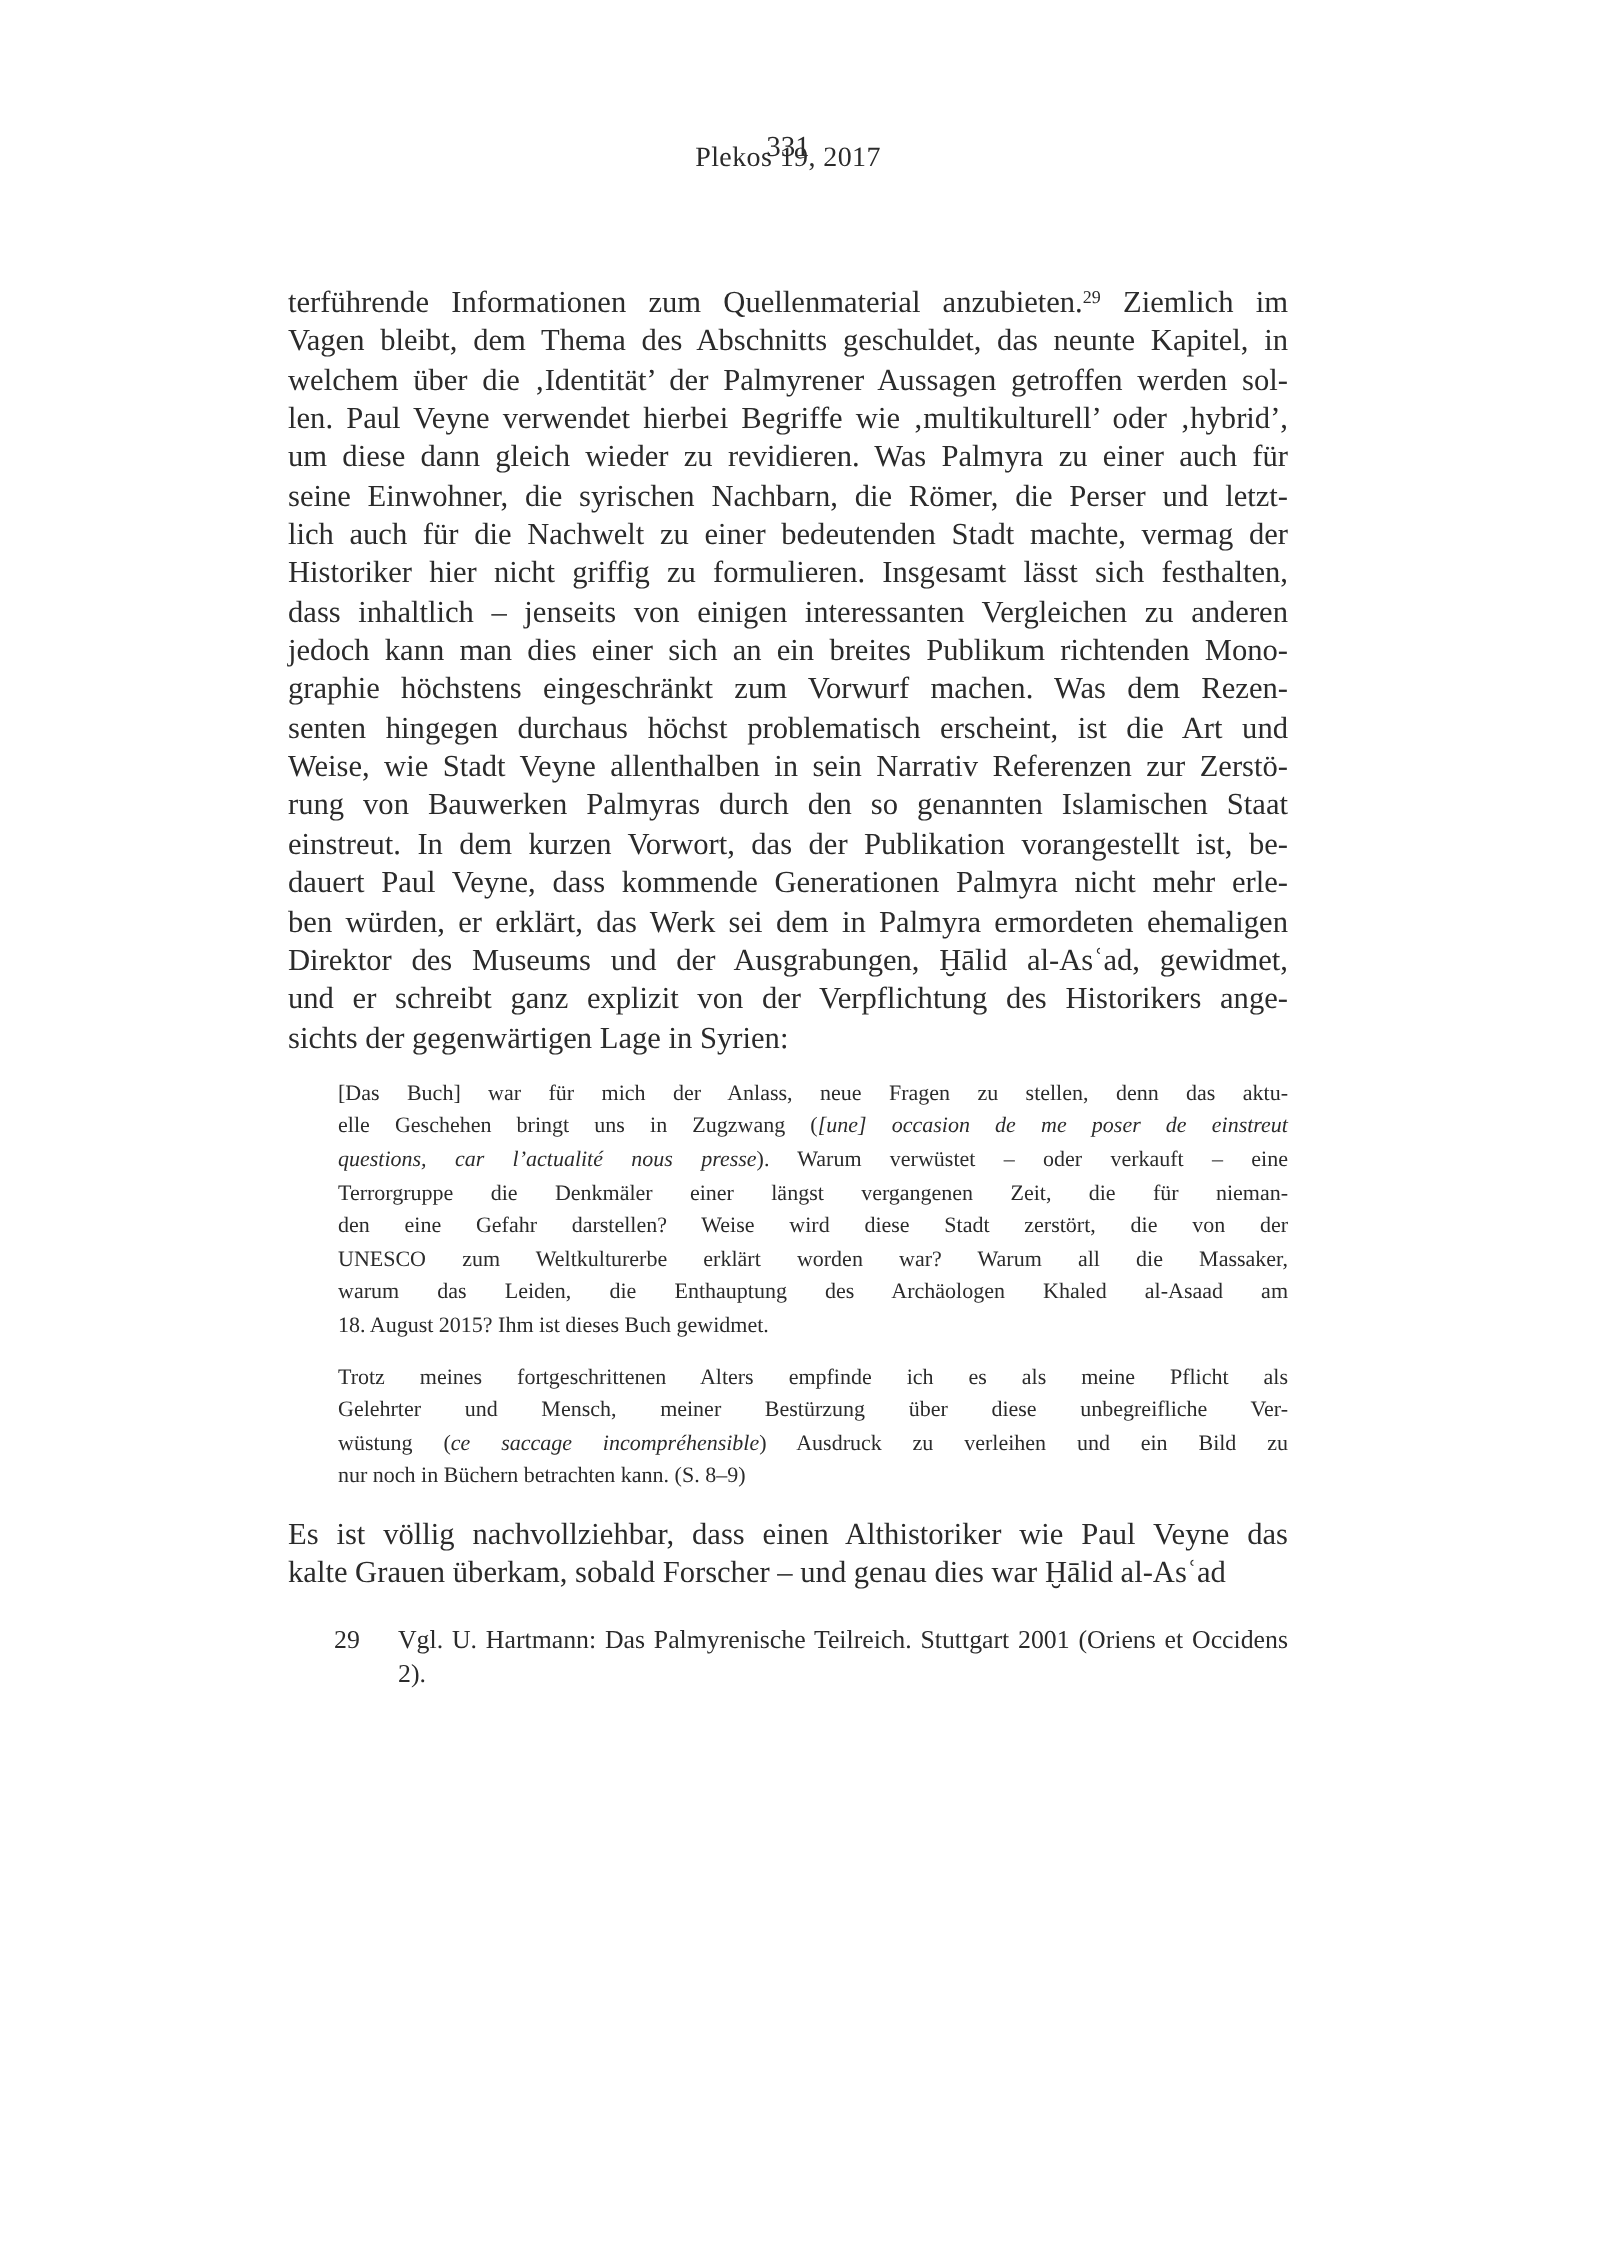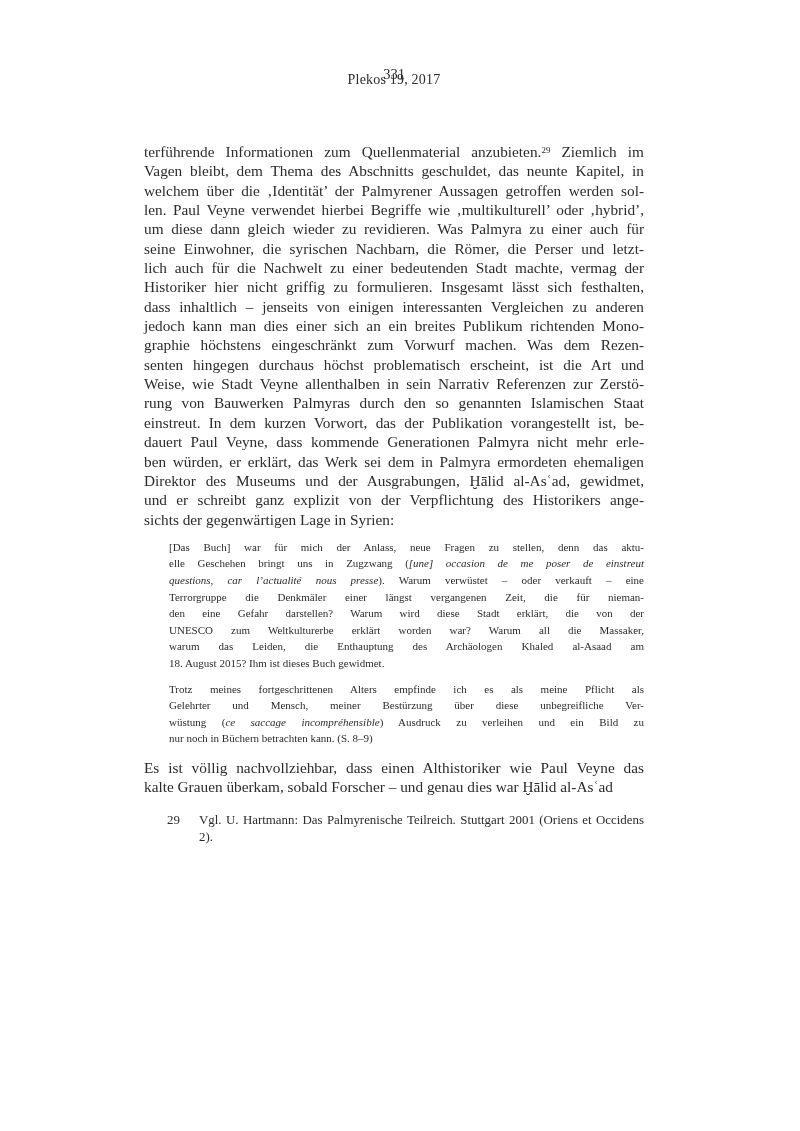--- a/index.html
+++ b/index.html
@@ -109,21 +109,21 @@
         <div class="line"><span>Direktor des Museums und der Ausgrabungen, Ḫālid al-Asʿad, gewidmet,</span></div>
         <div class="line"><span>und er schreibt ganz explizit von der Verpflichtung des Historikers ange-</span></div>
         <div class="line"><span>sichts der gegenwärtigen Lage in Syrien:</span></div>
       </div>
 
     <div class="quote">
         <div class="line"><span>[Das Buch] war für mich der Anlass, neue Fragen zu stellen, denn das aktu-</span></div>
         <div class="line"><span>elle Geschehen bringt uns in Zugzwang (</span><i>[une] occasion de me poser de einstreut</i></div>
         <div class="line"><i>questions, car l’actualité nous presse</i><span>). Warum verwüstet – oder verkauft – eine</span></div>
         <div class="line"><span>Terrorgruppe die Denkmäler einer längst vergangenen Zeit, die für nieman-</span></div>
-        <div class="line"><span>den eine Gefahr darstellen? Warum wird diese Stadt erklärt, die von der</span></div>
+        <div class="line"><span>den eine Gefahr darstellen? Weise wird diese Stadt zerstört, die von der</span></div>
         <div class="line"><span>UNESCO zum Weltkulturerbe erklärt worden war? Warum all die Massaker,</span></div>
         <div class="line"><span>warum das Leiden, die Enthauptung des Archäologen Khaled al-Asaad am</span></div>
         <div class="line"><span>18. August 2015? Ihm ist dieses Buch gewidmet.</span></div>
       </div>
 
     <div class="quote second">
         <div class="line"><span>Trotz meines fortgeschrittenen Alters empfinde ich es als meine Pflicht als</span></div>
         <div class="line"><span>Gelehrter und Mensch, meiner Bestürzung über diese unbegreifliche Ver-</span></div>
         <div class="line"><span>wüstung (</span><i>ce saccage incompréhensible</i><span>) Ausdruck zu verleihen und ein Bild zu</span></div>
         <div class="line"><span>nur noch in Büchern betrachten kann. (S. 8–9)</span></div>

